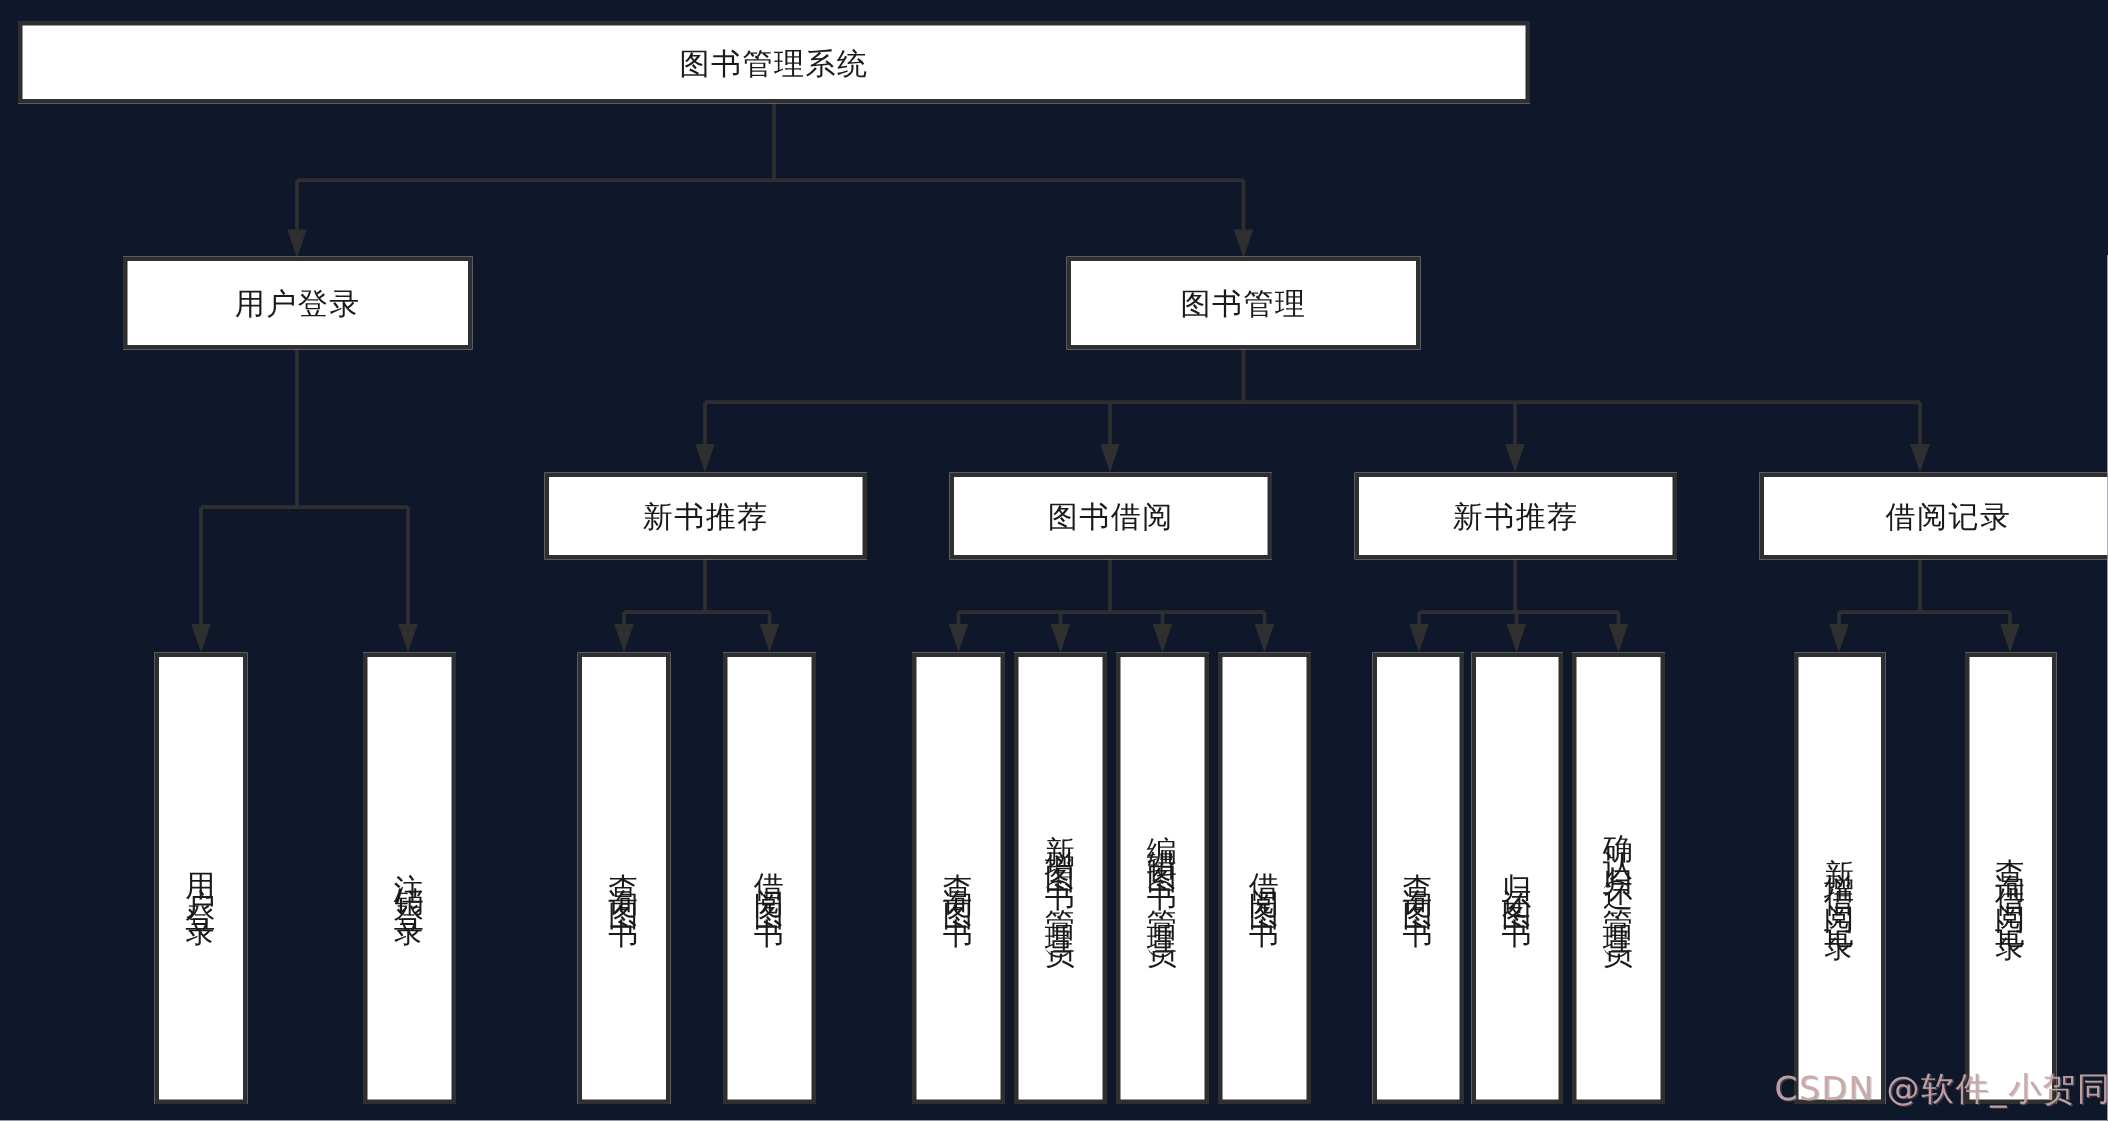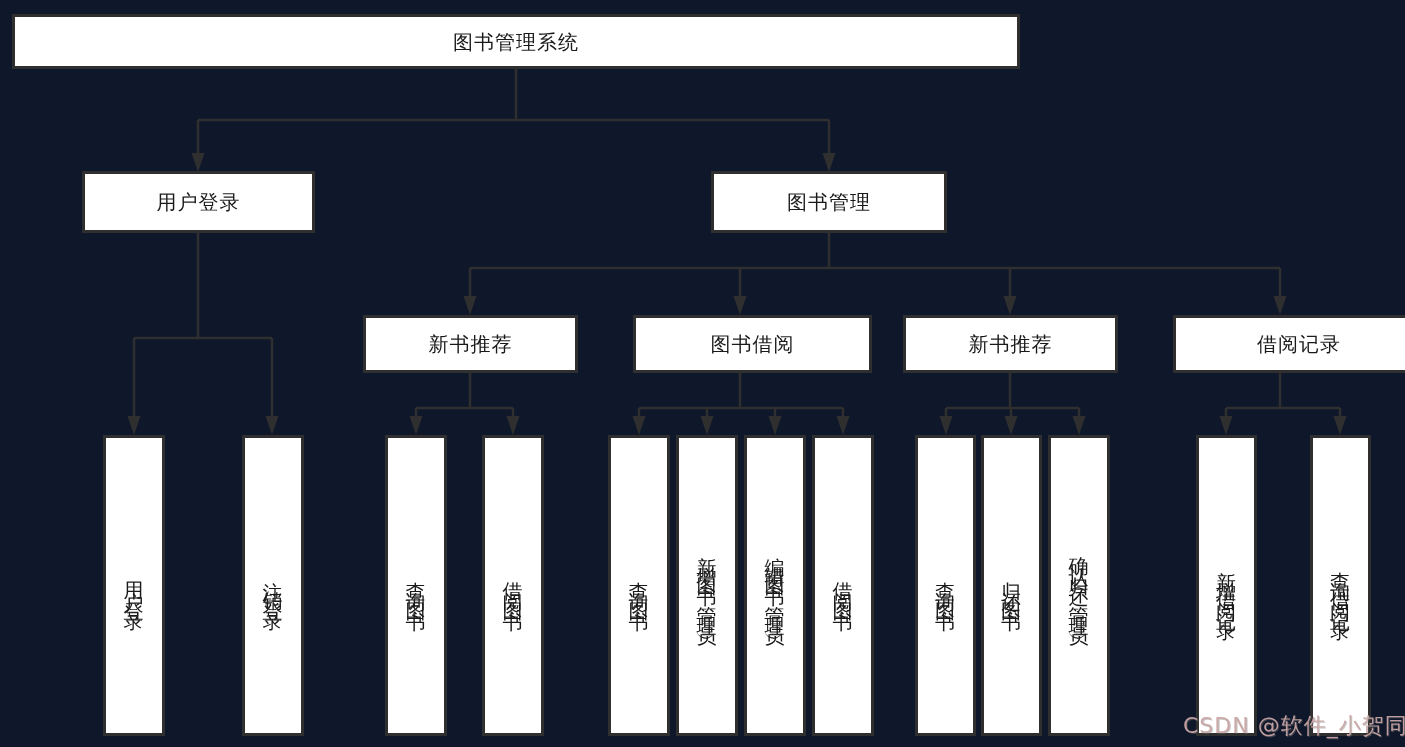--- a/index.html
+++ b/index.html
@@ -60,21 +60,21 @@
       <polygon points="1340,435 1333.5,416 1346.5,416"></polygon>
     </g>
   </svg>
 
   <div class="box" style="left:12px;top:14px;width:1008px;height:55px">图书管理系统</div>
 
   <div class="box" style="left:82px;top:171px;width:233px;height:62px">用户登录</div>
   <div class="box" style="left:711px;top:171px;width:236px;height:62px">图书管理</div>
 
   <div class="box" style="left:363px;top:315px;width:215px;height:58px">新书推荐</div>
-  <div class="box" style="left:633px;top:315px;width:239px;height:58px">图书借阅</div>
+  <div class="box" style="left:633px;top:315px;width:215px;height:58px">图书借阅</div>
   <div class="box" style="left:903px;top:315px;width:215px;height:58px">新书推荐</div>
   <div class="box" style="left:1173px;top:315px;width:252px;height:58px">借阅记录</div>
 
   <div class="box v" style="left:103px;top:435px;width:62px;height:301px">用户登录</div>
   <div class="box v" style="left:242px;top:435px;width:62px;height:301px">注销登录</div>
 
   <div class="box v" style="left:385px;top:435px;width:62px;height:301px">查询图书</div>
   <div class="box v" style="left:482px;top:435px;width:62px;height:301px">借阅图书</div>
 
   <div class="box v" style="left:608px;top:435px;width:62px;height:301px">查询图书</div>

